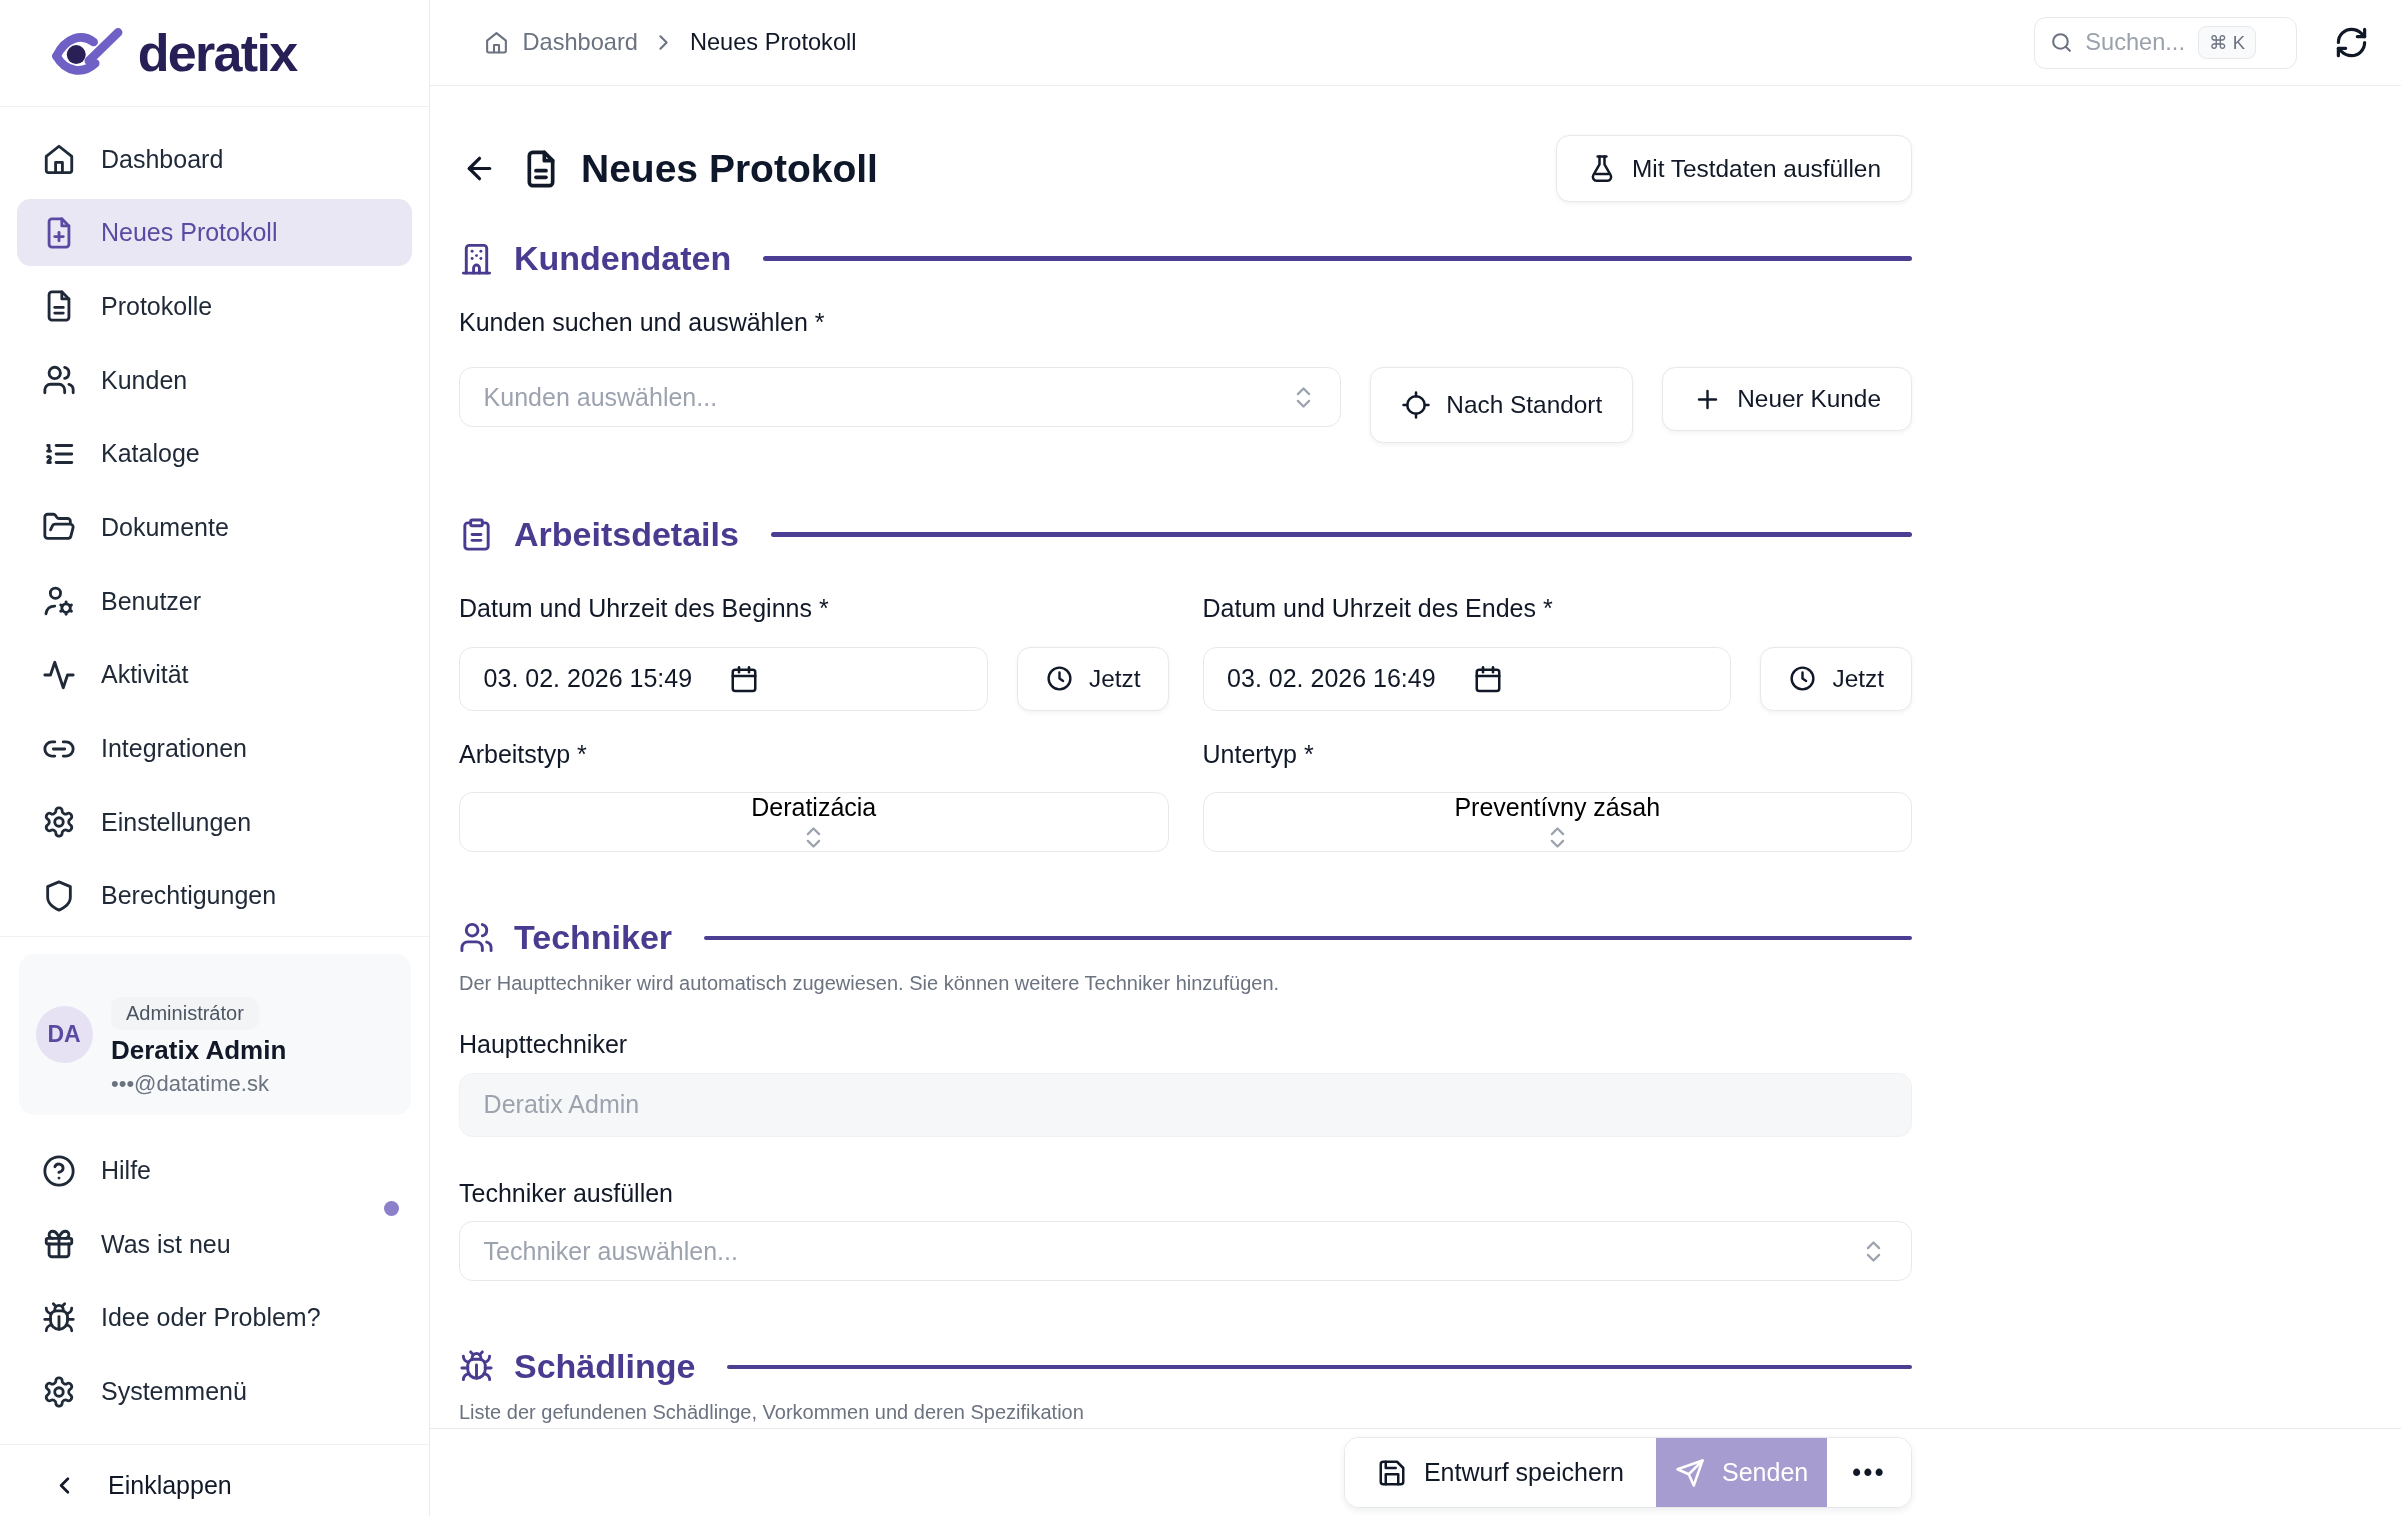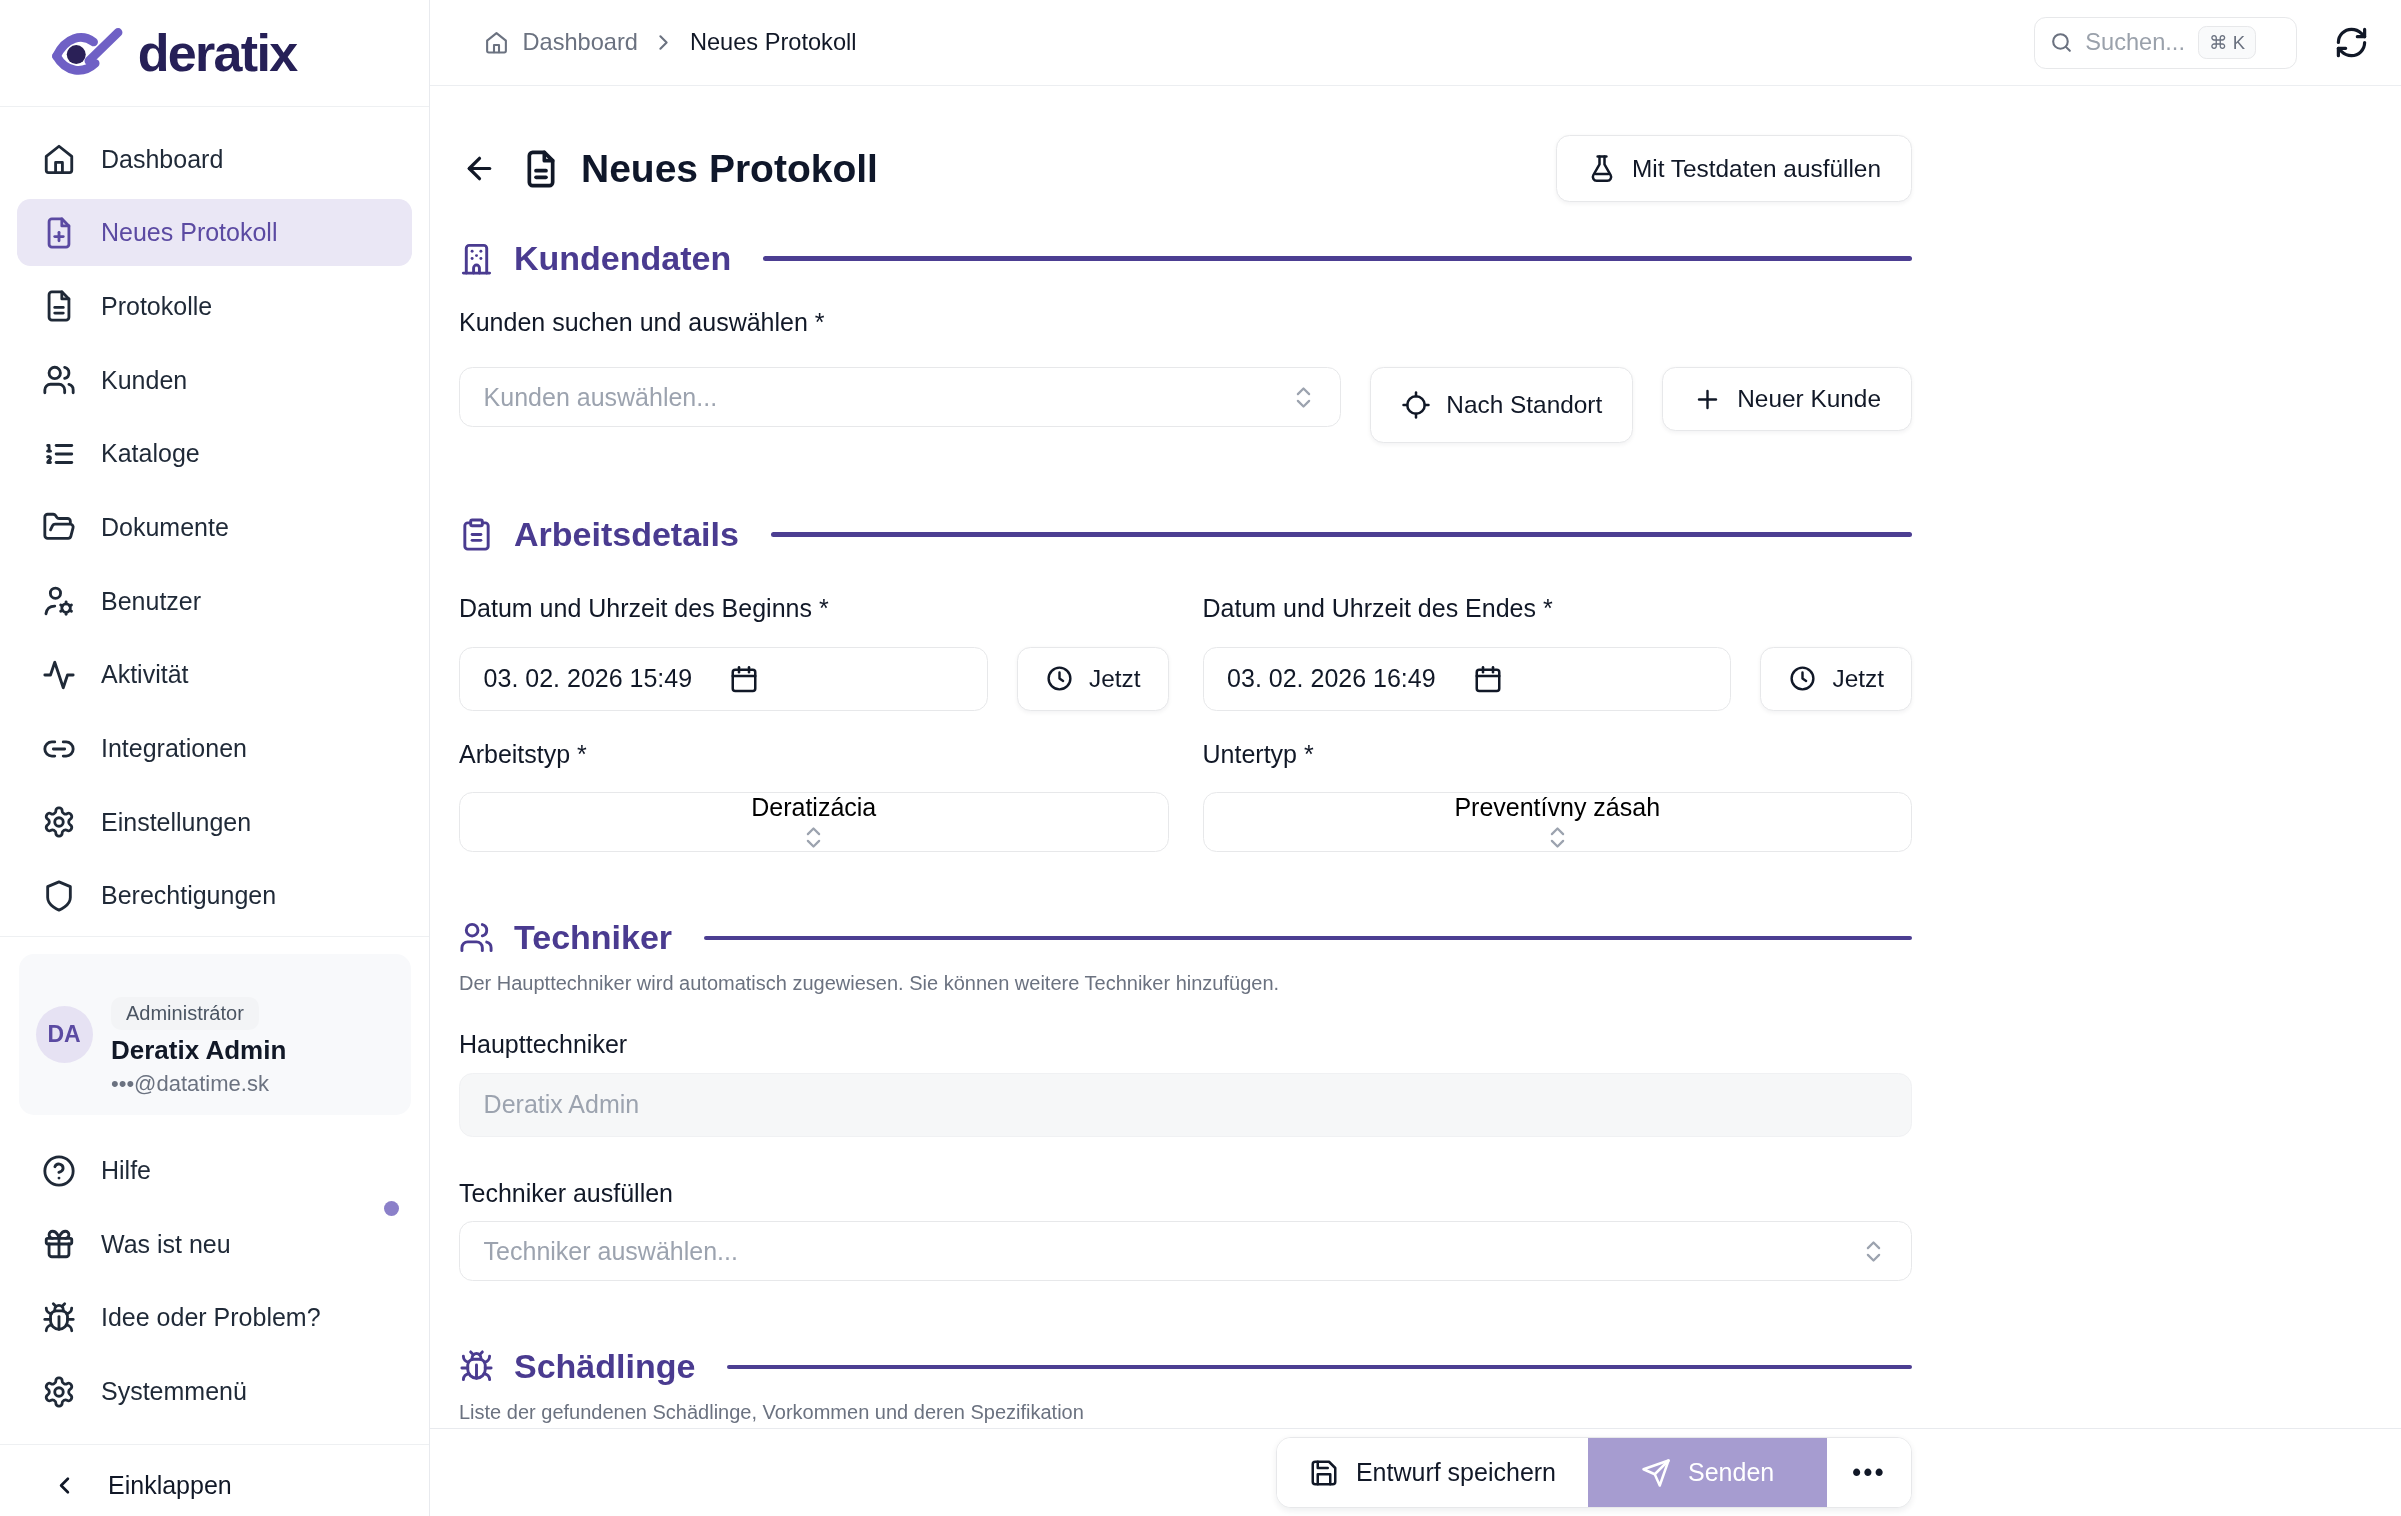--- a/index.html
+++ b/index.html
@@ -110,21 +110,21 @@
 
   
   .action-bar { position:absolute; left:430px; right:0; bottom:0; height:88px; background:#fff;
                 border-top:1.7px solid #e8eaee; display:flex; align-items:center;
                 justify-content:flex-end; padding-right:489px; z-index:5; }
   .btn-group { display:flex; height:71px; border:1.7px solid #e7e8ea; border-radius:15px;
                overflow:hidden; background:#fff; box-shadow:0 2.5px 6.7px rgba(16,24,40,.07); }
   .seg { display:flex; align-items:center; gap:17px; padding:0 32px; font-size:25px;
          color:#111827; cursor:pointer; background:#fff; }
   .seg svg { width:30px; height:30px; }
-  .seg-send { background:#a69cd0; color:#fff; padding:0 53px; }
+  .seg-send { background:#a69cd0; color:#fff; padding:0 19px; }
   .seg-more { font-size:25px; letter-spacing:2.5px; font-weight:700; padding:0 25px; }
 </style>
 </head>
 <body>
 
 <aside class="sidebar">
   <div class="sidebar-header">
     <div class="logo">
       <svg width="79" height="56" viewBox="0 0 100 70" fill="none">
         <path d="M12 39 C24 15 44 10 59 21" stroke="#6f60c5" stroke-width="11" stroke-linecap="round"></path>

